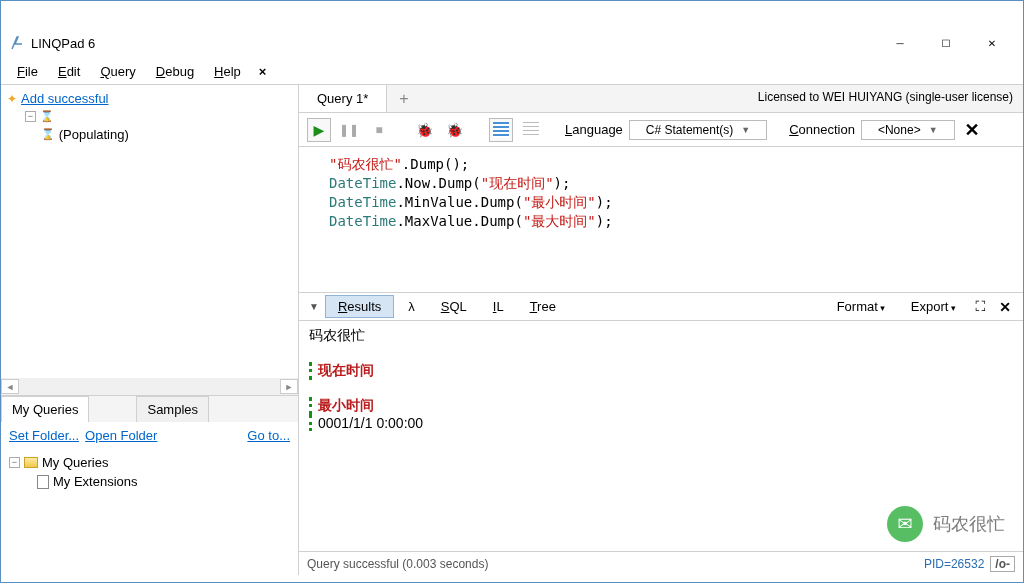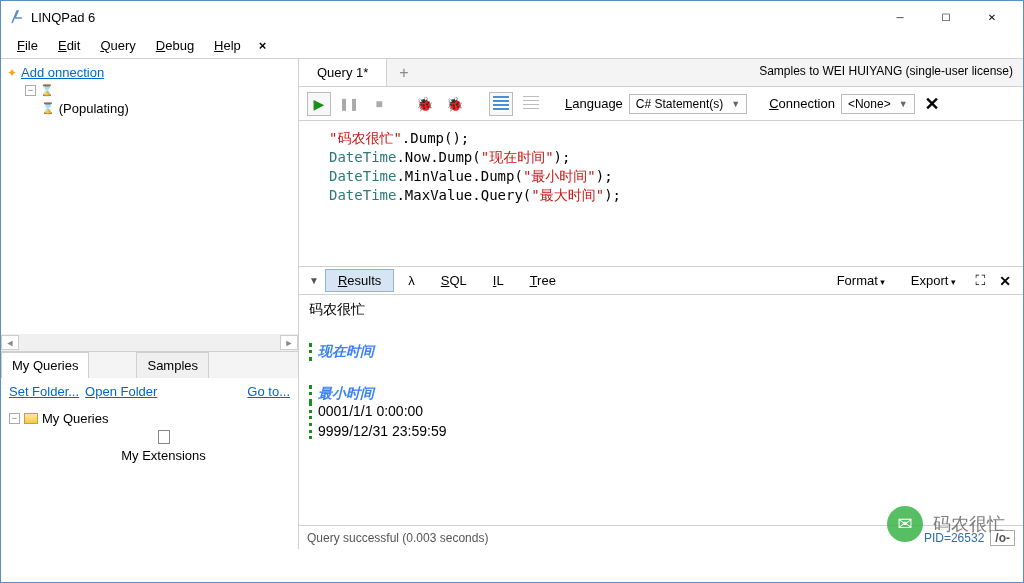--- a/index.html
+++ b/index.html
@@ -1,17 +1,17 @@
 <!DOCTYPE html>
 <html><head>
 <meta charset="utf-8">
 <style>
 * { box-sizing: border-box; margin: 0; padding: 0; }
 body { font-family: "Segoe UI", Tahoma, sans-serif; font-size: 13px; background: #fff; color: #000; width: 1024px; height: 583px; overflow: hidden; border: 1px solid #5a8fc1; position: relative; }
-.titlebar { height: 32px; display: flex; align-items: center; padding: 0 8px; background: #fff; }
+.titlebar { height: 32px; display: flex; align-items: center; padding: 0 8px; background: #fff; margin-top: 26px; }
 .titlebar .logo { width: 16px; height: 16px; margin-right: 6px; }
 .titlebar .title { flex: 1; font-size: 13px; }
 .titlebar .winctl { display: flex; gap: 0; }
 .titlebar .winctl div { width: 46px; height: 30px; display: flex; align-items: center; justify-content: center; font-size: 10px; }
 .menubar { height: 26px; display: flex; align-items: center; padding: 0 6px; border-bottom: 1px solid #d0d0d0; text-align: center; }
 .menubar .mitem { padding: 4px 10px; cursor: default; }
 .menubar .mitem u { text-decoration: underline; }
 .menubar .closex { padding: 4px 8px; font-weight: bold; }
 .mainrow { display: flex; height: 490px; }
 .sidebar { width: 298px; display: flex; flex-direction: column; border-right: 1px solid #d0d0d0; }
@@ -44,35 +44,35 @@
 .tbtn { width: 24px; height: 24px; display: flex; align-items: center; justify-content: center; border: 1px solid transparent; }
 .tbtn.box { border: 1px solid #bbb; background: #f8f8f8; }
 .play { color: #1a8f1a; font-size: 14px; }
 .pause, .stop { color: #aaa; font-size: 12px; }
 .bug { color: #c0392b; font-size: 14px; }
 .bug.blue { color: #2a6db0; }
 .gridico { width:16px; height:16px; display:inline-block; }
 .gridico.on { background: repeating-linear-gradient(#4a90d9 0 2px, #fff 2px 4px), repeating-linear-gradient(90deg,#4a90d9 0 2px, transparent 2px 4px);}
 .gridico.off { background: repeating-linear-gradient(#bbb 0 1px, #fff 1px 4px);}
 .tlabel { font-size: 13px; }
-.tsel { border: 1px solid #bbb; padding: 2px 6px; font-size: 12px; display:flex; align-items:center; gap:8px; background:#fff;}
+.tsel { border: 1px solid #bbb; padding: 2px 16px; font-size: 12px; display:flex; align-items:center; gap:8px; background:#fff;}
 .tsel .chev { color:#666; font-size:9px;}
 .bigx { font-size: 18px; font-weight: bold; margin-left: 4px; }
 .code { flex: 0 0 146px; padding: 8px 30px; font-family: Consolas, monospace; font-size: 14px; line-height: 1.35; border-bottom: 1px solid #d0d0d0; overflow:hidden;}
 .str { color: #c41a16; }
 .typ { color: #2b7a78; }
 .rtabs { height: 28px; display: flex; align-items: center; padding: 0 6px; gap: 2px; border-bottom: 1px solid #d0d0d0; }
 .rtabs .dn { font-size: 10px; color: #555; padding:0 4px;}
 .rtabs .rt { padding: 3px 12px; font-size: 13px; }
 .rtabs .rt.active { background: #d6e5f3; border: 1px solid #8fb3d9;}
 .rtabs .spacer { flex: 1; }
 .rtabs .dd::after { content: " ▾"; font-size: 9px; }
 .rtabs .ic { padding: 0 6px; font-size: 14px; }
 .results { flex: 1; padding: 6px 10px; overflow: auto; font-size: 14px; }
-.reshdr { color: #3b82f6; font-weight: bold; border-left: 3px dotted #1a8f1a; padding-left: 6px; margin-top: 24px; font-style: italic;}
+.reshdr { color: #b91c1c; font-weight: bold; border-left: 3px dotted #1a8f1a; padding-left: 6px; margin-top: 17px;}
 .resval { border-left: 3px dotted #1a8f1a; padding-left: 6px; margin-bottom:4px;}
 .resfirst { margin-bottom: 4px; }
 .statusbar { height: 24px; border-top: 1px solid #d0d0d0; display: flex; align-items: center; padding: 8px 8px; font-size: 12px; color: #555; }
 .statusbar .pid { margin-left: auto; color: #2a6db0; }
 .statusbar .slash { border: 1px solid #aaa; padding: 0 4px; margin-left: 6px; font-weight:bold;}
 .watermark { position: absolute; right: 18px; bottom: 40px; display: flex; align-items: center; gap: 10px; opacity: 0.85; }
 .watermark .circ { width: 36px; height: 36px; border-radius: 50%; background: #3cb34a; color:#fff; display:flex; align-items:center; justify-content:center; font-size:18px;}
 .watermark .txt { font-size: 18px; color: #666; }
 u { text-decoration: underline; }
 </style>
@@ -99,21 +99,21 @@
   <div class="mitem"><u>H</u>elp</div>
   <div class="closex">×</div>
 </div>
 
 <div class="mainrow">
 
   <div class="sidebar">
     <div class="connpane">
       <div class="treerow">
         <span class="sparkle">✦</span>
-        <span class="link">Add onnection</span>
+        <span class="link">Add successful</span>
       </div>
       <div class="treerow sub2">
         <span class="expander">−</span>
         <span class="hourglass">⌛</span>
       </div>
       <div class="treerow sub">
         <span class="hourglass">⌛</span>
         <span>(Populating)</span>
       </div>
       <div class="scroll">
@@ -130,34 +130,34 @@
         <span class="link">Set Folder...</span>
         <span class="link">Open Folder</span>
         <span class="link goto">Go to...</span>
       </div>
       <div class="sidetree">
         <div class="treerow">
           <span class="expander">−</span>
           <span class="folder-ico"></span>
           <span>My Queries</span>
         </div>
-        <div class="treerow" style="padding-left:28px;flex-direction:column;">
+        <div class="treerow" style="padding-left:28px;">
           <span class="file-ico"></span>
           <span>My Extensions</span>
         </div>
         <div style="height:80px;"></div>
       </div>
     </div>
   </div>
 
   <div class="editorarea">
     <div class="tabstrip">
       <div class="etab">Query 1*</div>
       <div class="plus">+</div>
-      <div class="license">Samples to WEI HUIYANG (single-user license)</div>
+      <div class="license">Licensed to WEI HUIYANG (single-user license)</div>
     </div>
     <div class="toolbar">
       <div class="tbtn box play">▶</div>
       <div class="tbtn pause">❚❚</div>
       <div class="tbtn stop">■</div>
       <div style="width:10px"></div>
       <div class="tbtn bug">🐞</div>
       <div class="tbtn bug blue">🐞</div>
       <div style="width:10px"></div>
       <div class="tbtn box">
@@ -178,21 +178,21 @@
           <span>&lt;None&gt;</span>
           <span class="chev">▼</span>
         </div>
       <div class="bigx">✕</div>
     </div>
 
     <div class="code">
       <div><span class="str">"码农很忙"</span><span>.Dump();</span></div>
       <div><span class="typ">DateTime</span><span>.Now.Dump(</span><span class="str">"现在时间"</span><span>);</span></div>
       <div><span class="typ">DateTime</span><span>.MinValue.Dump(</span><span class="str">"最小时间"</span><span>);</span></div>
-      <div><span class="typ">DateTime</span><span>.MaxValue.Query(</span><span class="str">"最大时间"</span><span>);</span></div>
+      <div><span class="typ">DateTime</span><span>.MaxValue.Dump(</span><span class="str">"最大时间"</span><span>);</span></div>
     </div>
 
     <div class="rtabs">
       <span class="dn">▼</span>
       <span class="rt active"><u>R</u>esults</span>
       <span class="rt">λ</span>
       <span class="rt"><u>S</u>QL</span>
       <span class="rt"><u>I</u>L</span>
       <span class="rt"><u>T</u>ree</span>
       <span class="spacer"></span>
@@ -200,21 +200,20 @@
       <span class="rt dd">Export</span>
       <span class="ic">⛶</span>
       <span class="ic" style="font-weight:bold;">✕</span>
     </div>
 
     <div class="results">
       <div class="resfirst">码农很忙</div>
       <div class="reshdr">现在时间</div>
       <div class="reshdr">最小时间</div>
       <div class="resval">0001/1/1 0:00:00</div>
-      <div class="resval">9999/12/31 23:59:59</div>
     </div>
 
     <div class="statusbar">
       <span>Query successful  (0.003 seconds)</span>
       <span class="pid">PID=26532</span>
       <span class="slash">/o-</span>
     </div>
   </div>
 </div>
 

